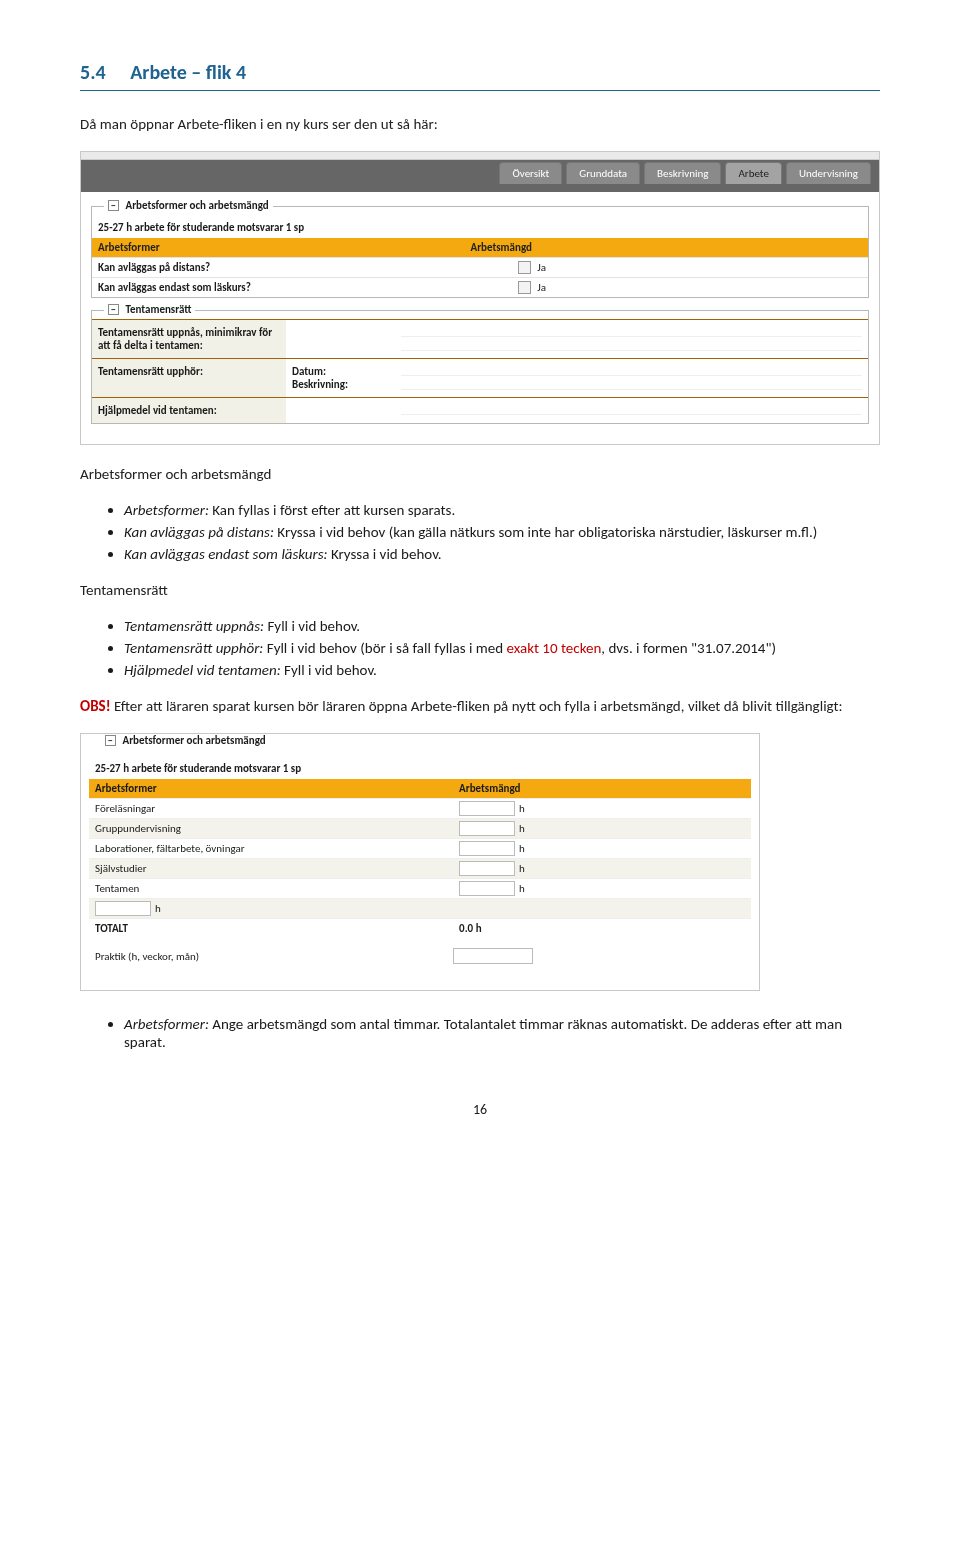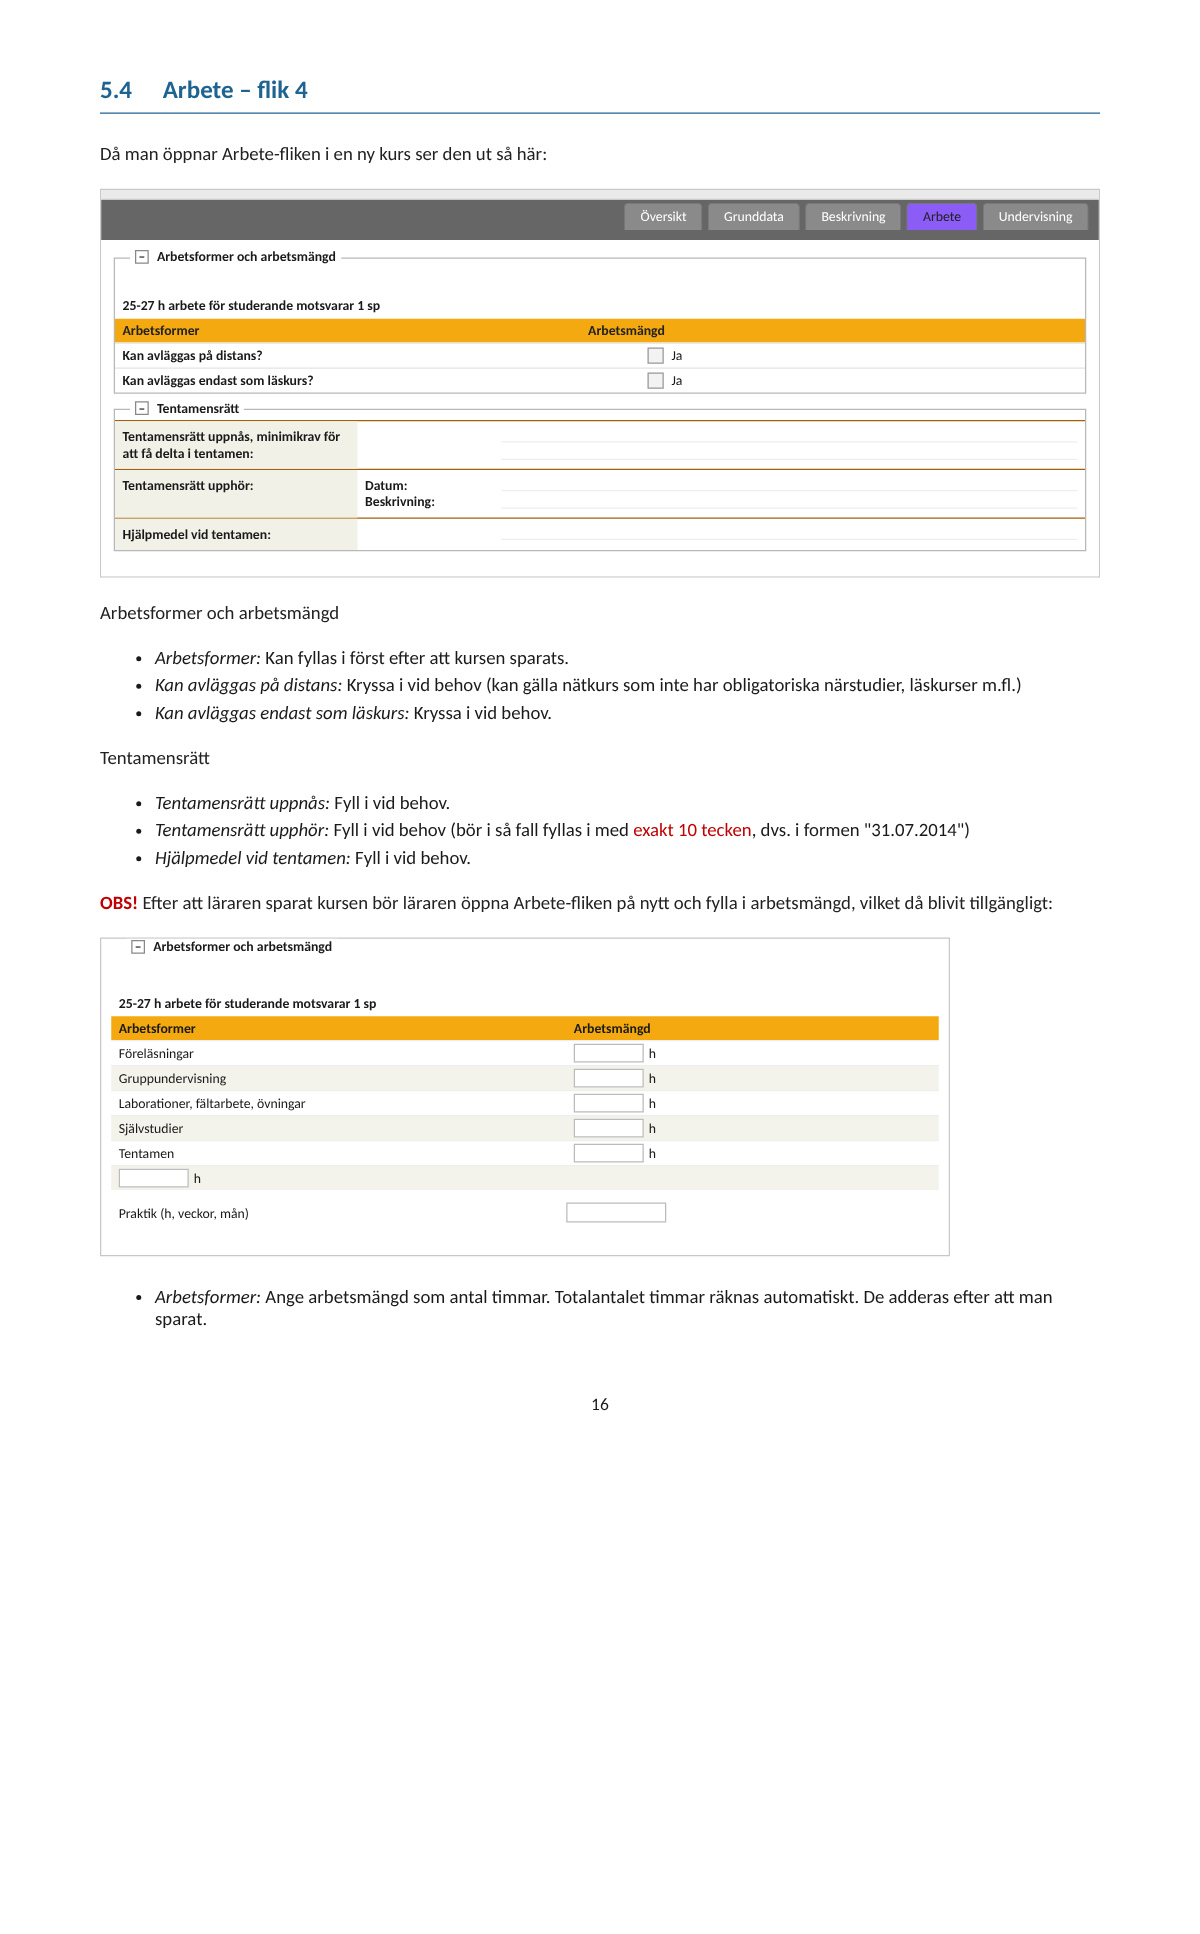--- a/index.html
+++ b/index.html
@@ -35,25 +35,25 @@
   .shot1-bar { background: #eaeaea; height: 8px; border-bottom: 1px solid #ccc; }
   .tabs {
     display: flex; justify-content: flex-end; gap: 4px;
     padding: 0 8px 8px 0; background: #666; height: 32px; align-items: flex-end;
   }
   .tab {
     background: #8a8a8a; color: #fff; font-size: 11px;
     padding: 4px 12px; border-radius: 4px 4px 0 0;
     border: 1px solid #777; border-bottom: none;
   }
-  .tab.active { background: #8b5cf6; color: #222; }
+  .tab.active { background: #a3a3a3; color: #222; }
   .shot1-body { background: #fff; padding: 8px; }
 
   
-  .fset { border: 1px solid #b8b8b8; margin: 6px 2px 12px 2px; position: relative; padding: 27px 0 0 0; }
+  .fset { border: 1px solid #b8b8b8; margin: 6px 2px 12px 2px; position: relative; padding: 10px 0 0 0; }
   .fset-legend {
     position: absolute; top: -8px; left: 12px; background: #fff;
     font-size: 11px; font-weight: bold; padding: 0 4px;
   }
   .fset-legend .toggle {
     display: inline-block; width: 11px; height: 11px; border: 1px solid #888;
     font-size: 10px; line-height: 9px; text-align: center; margin-right: 4px;
   }
   .note-row {
     font-size: 11px; font-weight: bold; padding: 4px 6px;
@@ -253,20 +253,24 @@
               <span>h</span>
             </div>
           </div>
           <div class="row alt">
             <div class="c2">
               <span class="input-box"></span>
               <span>h</span>
             </div>
           </div>
         </div>
+      <div class="row">
+        <div class="c1 bold">TOTALT</div>
+        <div class="c2 bold">0.0 h</div>
+      </div>
     </div>
     <div class="praktik-row">
       <div class="pl">Praktik (h, veckor, mån)</div>
       <div class="pinput"></div>
     </div>
   </div>
 </div>
 
 <ul class="bullets">
   <li><span class="italic">Arbetsformer:</span><span>  Ange arbetsmängd som antal timmar. Totalantalet timmar räknas automatiskt. De adderas efter att man sparat.</span></li>

